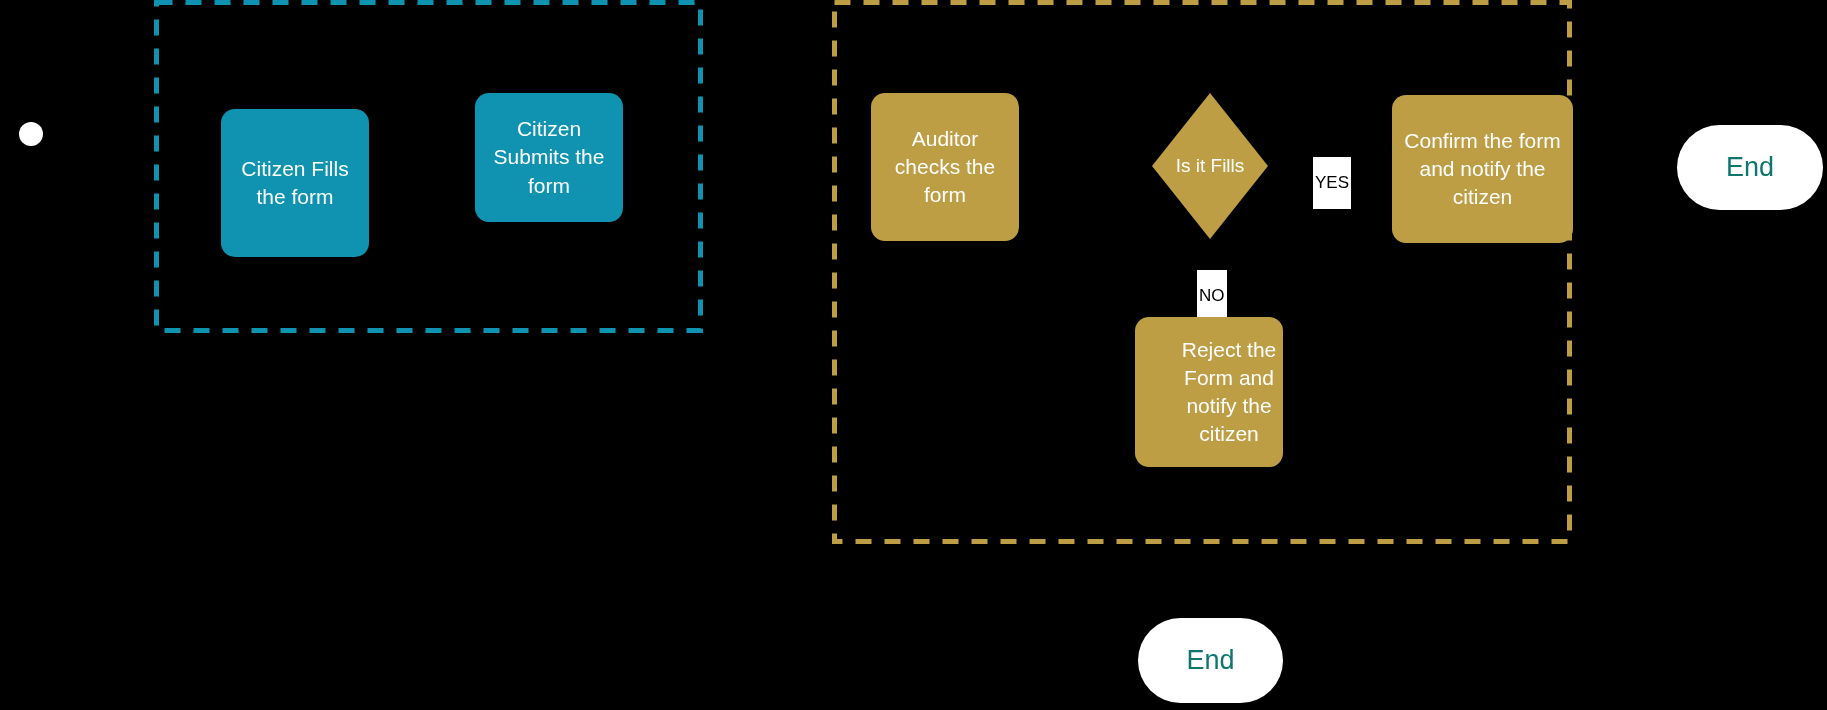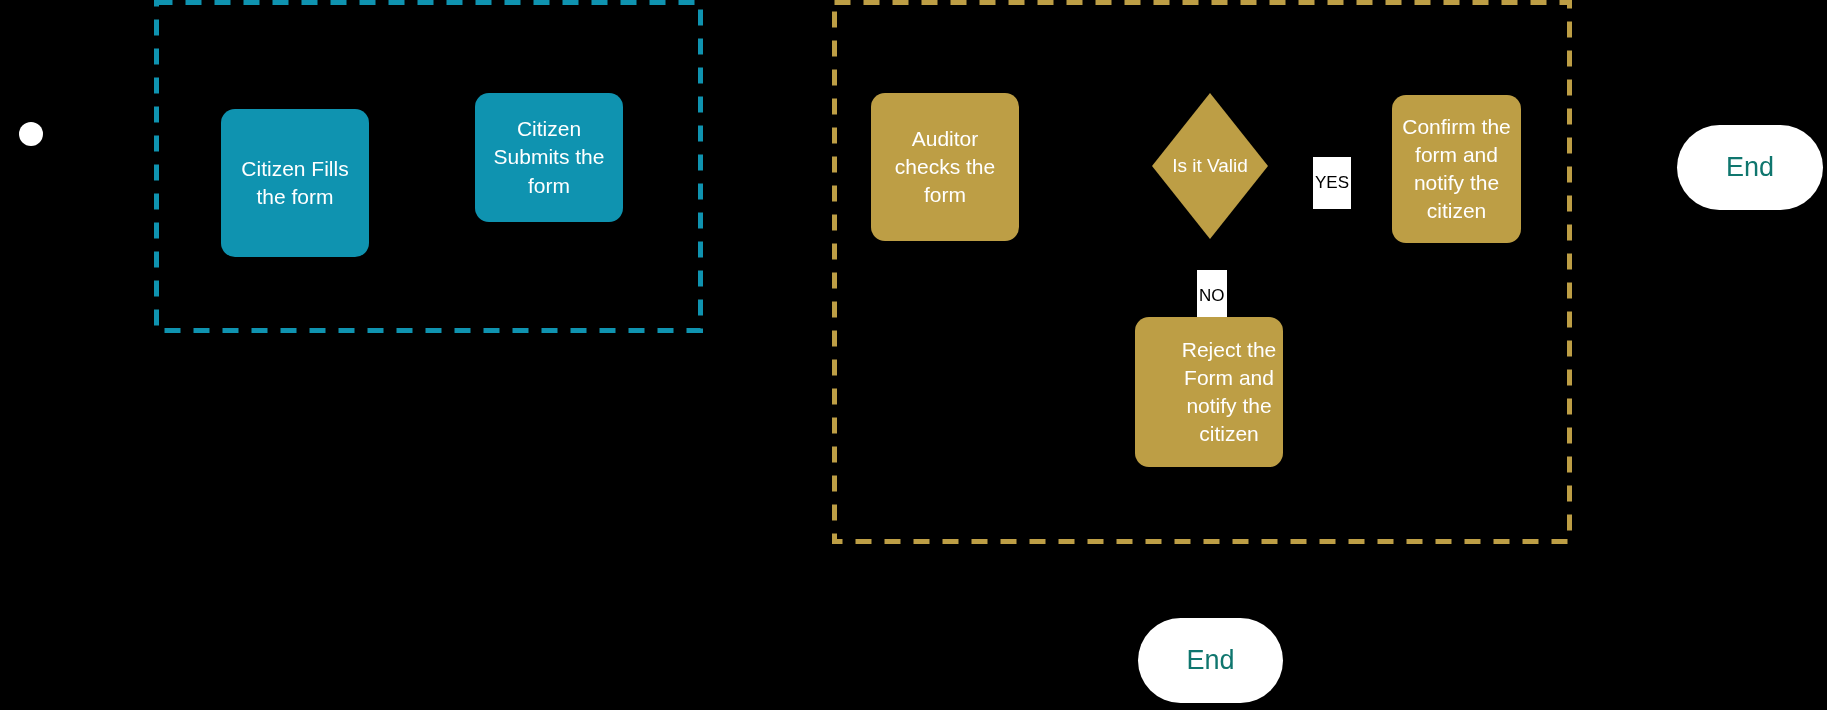--- a/index.html
+++ b/index.html
@@ -97,27 +97,27 @@
 
 <div class="node teal" style="left:475px; top:93px; width:148px; height:129px;">
   <span>Citizen Submits the form</span>
 </div>
 
 <div class="node gold" style="left:871px; top:93px; width:148px; height:148px;">
   <span>Auditor checks the form</span>
 </div>
 
 <div class="diamond">
-  <span>Is it Valid</span>
+  <span>Is it Fills</span>
 </div>
 
 <div class="edge-label" style="left:1313px; top:157px;">YES</div>
 <div class="edge-label" style="left:1197px; top:270px;">NO</div>
 
-<div class="node gold" style="left:1392px; top:95px; width:129px; height:148px;">
+<div class="node gold" style="left:1392px; top:95px; width:181px; height:148px;">
   <span>Confirm the form and notify the citizen</span>
 </div>
 
 <div class="node gold" style="left:1135px; top:317px; width:148px; height:150px;padding-left:46px;">
   <span>Reject the Form and notify the citizen</span>
 </div>
 
 <div class="end-node" style="left:1677px; top:125px; width:146px; height:85px;">
   <span>End</span>
 </div>

